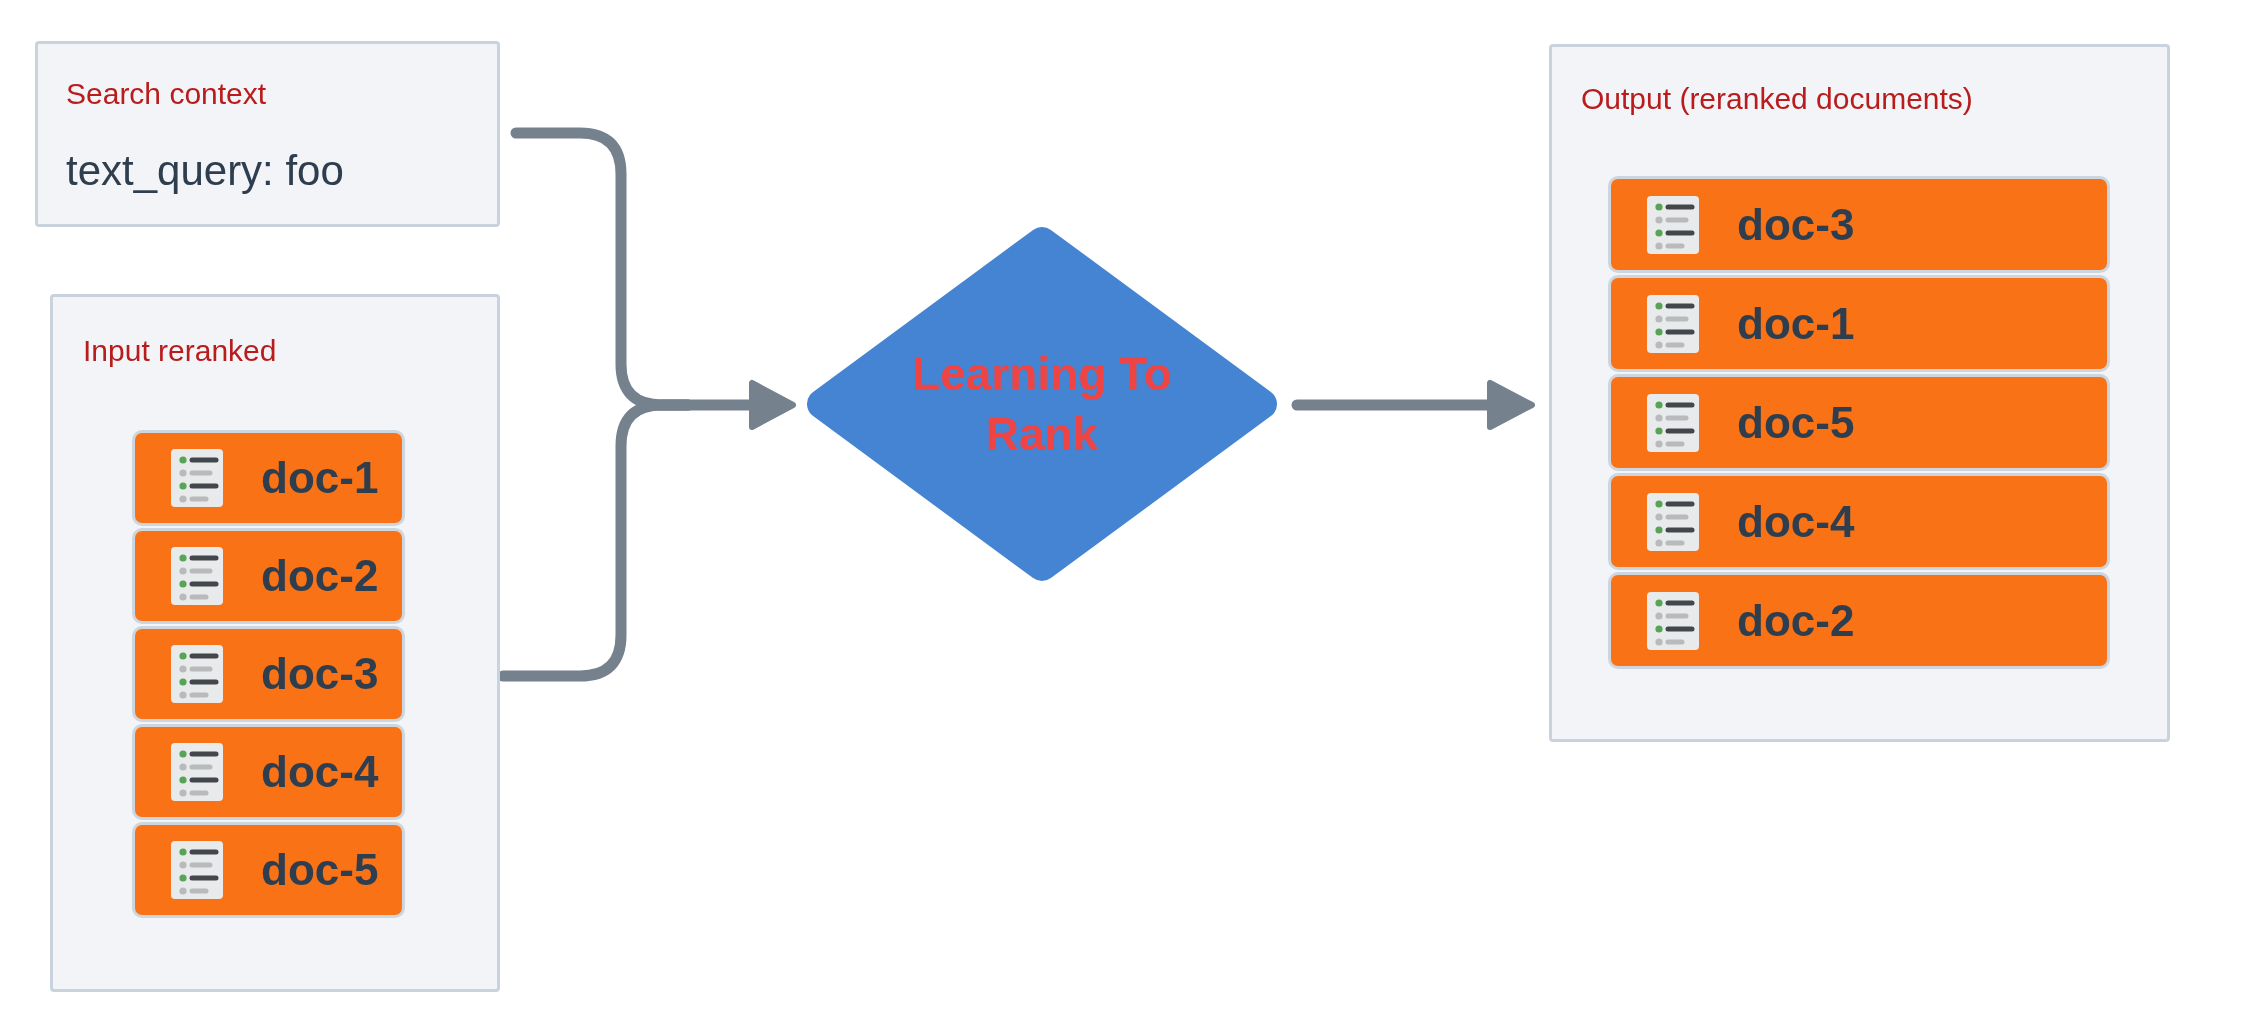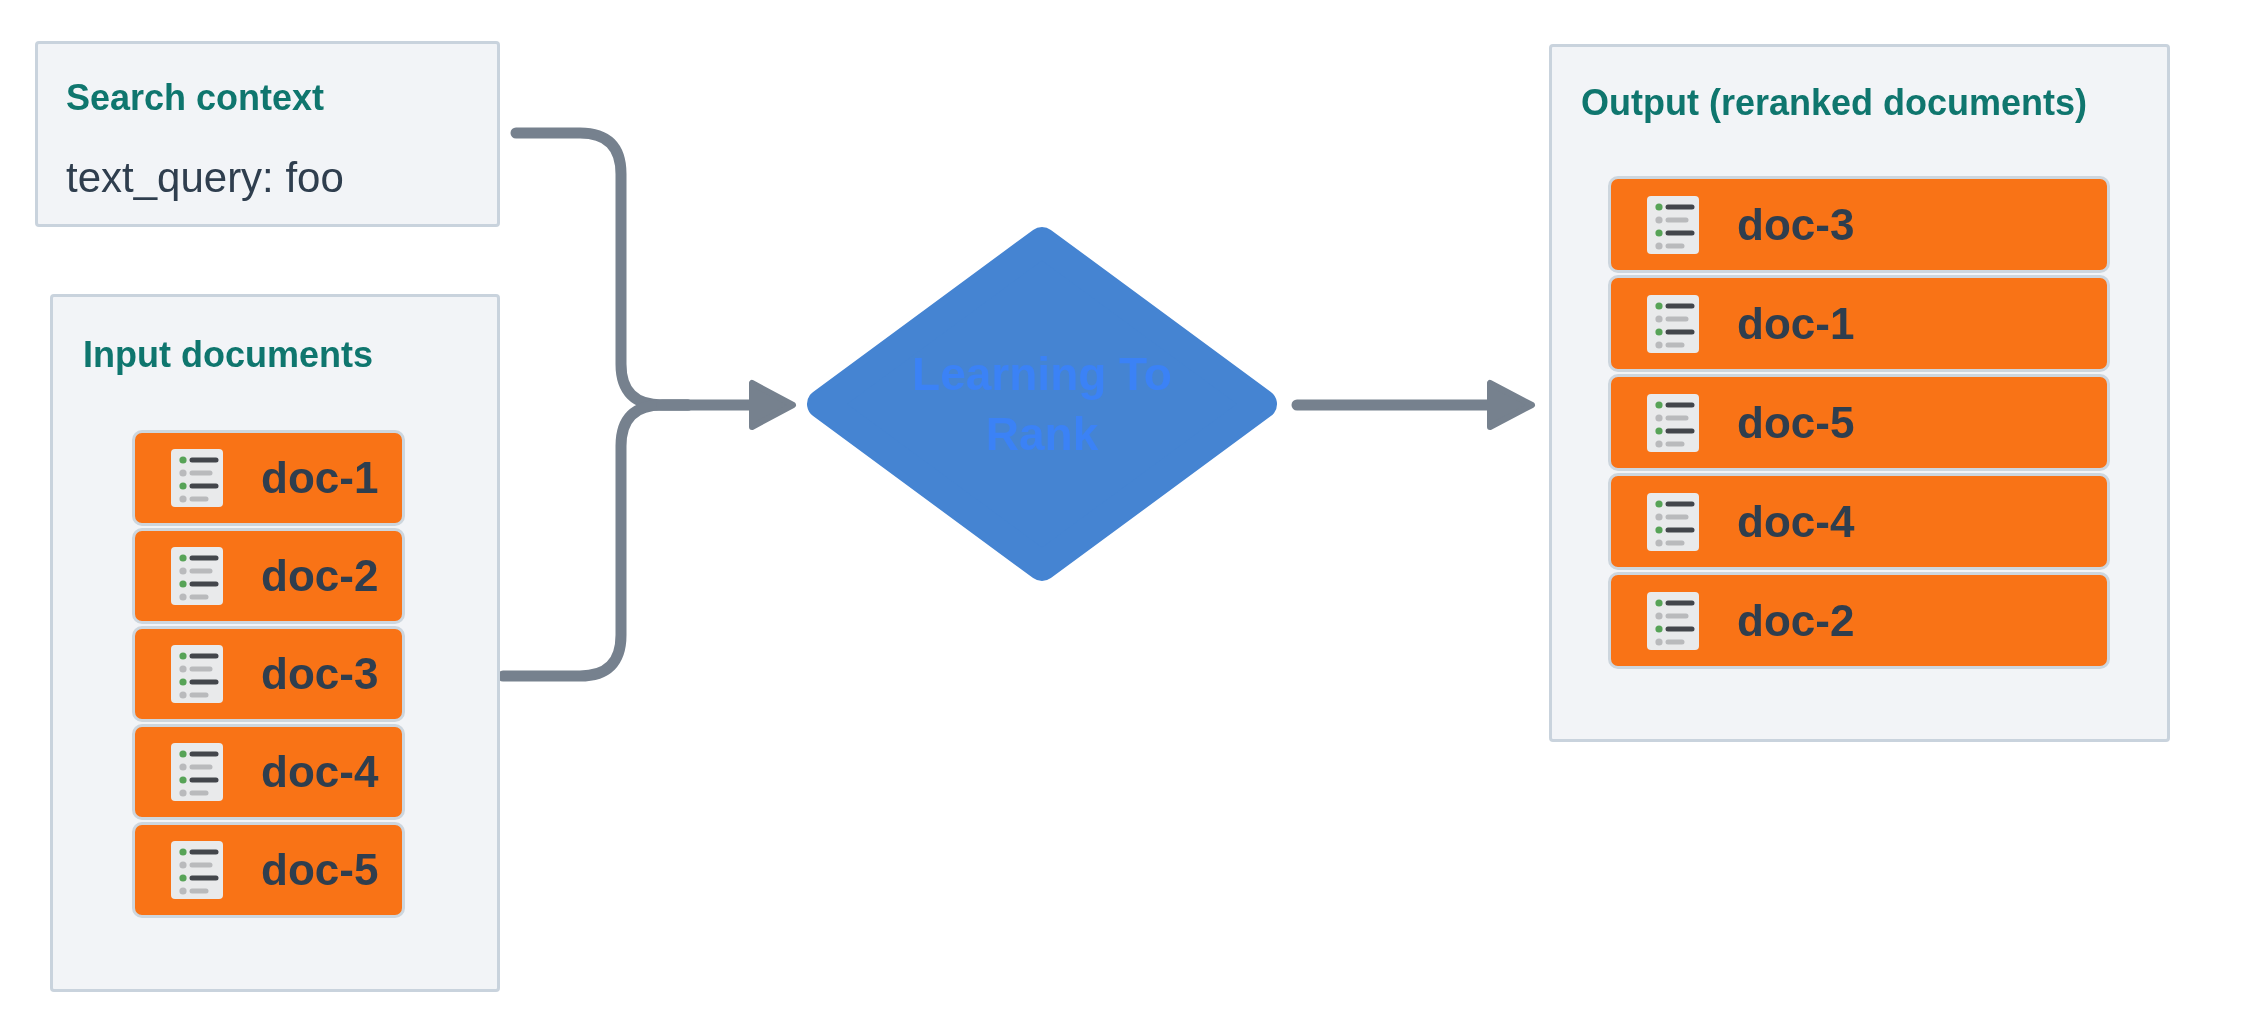--- a/index.html
+++ b/index.html
@@ -8,23 +8,23 @@
 
   .node-box{
     position:absolute;
     background:#f2f4f7;
     border:3px solid #c9d3dd;
     border-radius:4px;
     box-sizing:border-box;
     color:#2f3e4e;
   }
   .node-title{
-    font-size:36px;
-    font-weight:700;
-    color:#0f766e;
+    font-size:30px;
+    font-weight:400;
+    color:#b91c1c;
     line-height:1.2;
     white-space:nowrap;
   }
   .query-line{
     font-size:42px;
     font-weight:400;
     color:#2f3e4e;
     margin-top:35px;
     white-space:nowrap;
   }
@@ -47,21 +47,21 @@
     white-space:nowrap;
   }
   .doc-icon{flex:0 0 auto;display:block;}
 
   #connector-layer{position:absolute;left:0;top:0;width:2256px;height:1034px;}
 
   #process-label{
     position:absolute;
     left:842px; top:304px; width:400px; height:200px;
     display:flex; flex-direction:column; align-items:center; justify-content:center;
-    color:#3b82f6;
+    color:#ef4444;
     font-size:46px;
     font-weight:700;
     line-height:60px;
     text-align:center;
   }
 </style>
 </head>
 <body>
 
 <div id="canvas">
@@ -84,21 +84,21 @@
     <div>Learning To</div>
     <div>Rank</div>
   </div>
 
   <div class="node-box" style="left:35px;top:41px;width:465px;height:186px;padding:32px 0 0 28px;">
     <div class="node-title">Search context</div>
     <div class="query-line">text_query: foo</div>
   </div>
 
   <div class="node-box" style="left:50px;top:294px;width:450px;height:698px;">
-    <div class="node-title" style="position:absolute;left:30px;top:36px;">Input documents</div>
+    <div class="node-title" style="position:absolute;left:30px;top:36px;">Input reranked</div>
 
     <div class="doc-list" style="left:79px;top:133px;width:273px;">
       <div class="doc-row" style="height:96px;">
         <svg class="doc-icon" width="52" height="58" viewBox="0 0 52 58">
             <rect x="0" y="0" width="52" height="58" rx="4" fill="#e9eaeb"></rect>
             <circle cx="12" cy="11" r="3.6" fill="#57a357"></circle>
             <circle cx="12" cy="24" r="3.6" fill="#b9babc"></circle>
             <circle cx="12" cy="37" r="3.6" fill="#57a357"></circle>
             <circle cx="12" cy="50" r="3.6" fill="#b9babc"></circle>
             <g stroke-width="5" stroke-linecap="round">

